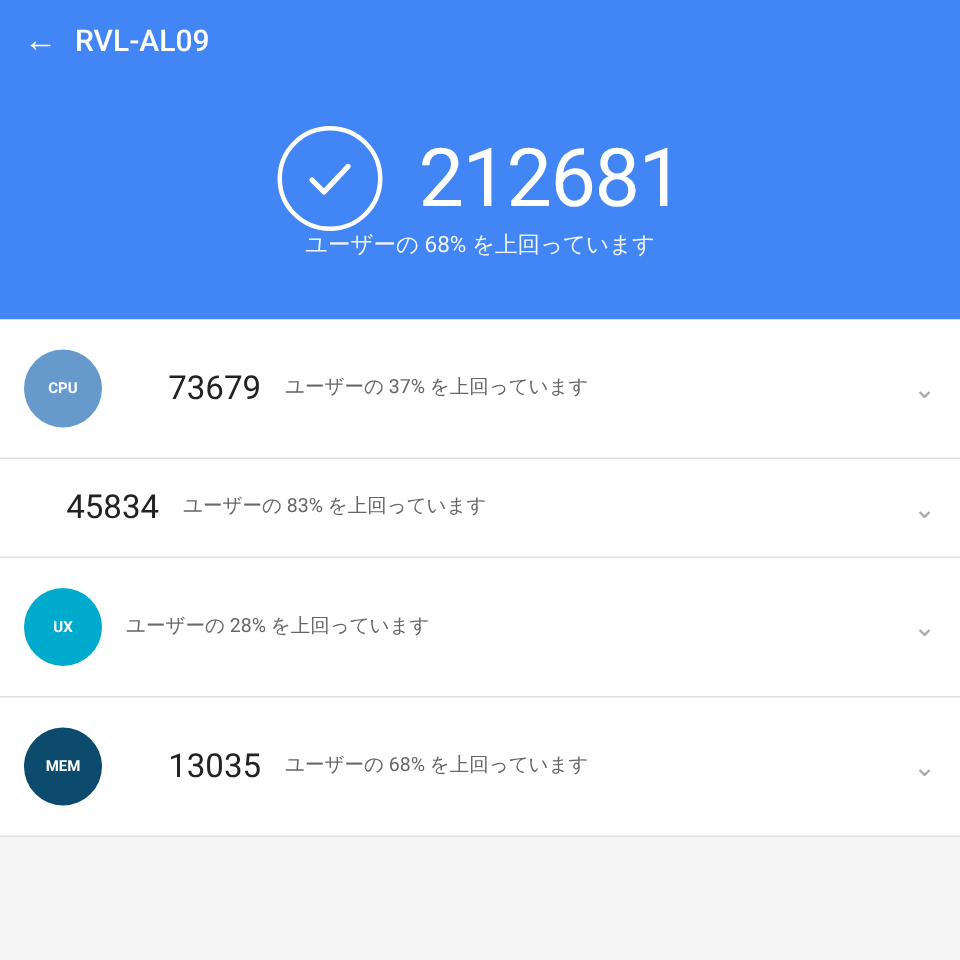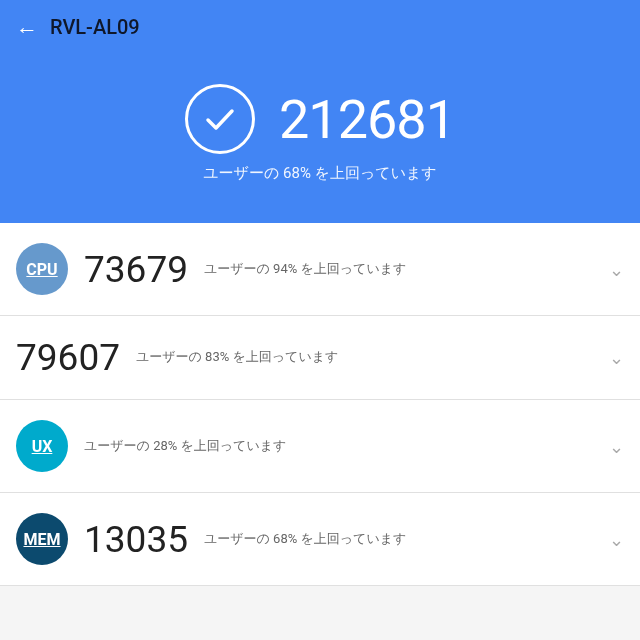--- a/index.html
+++ b/index.html
@@ -22,34 +22,33 @@
       display: flex;
       align-items: center;
       gap: 12px;
     }
     .back-arrow {
       color: white;
       font-size: 22px;
       cursor: pointer;
     }
     .header-title {
-      color: #0f172a;
+      color: #ffffff;
       font-size: 20px;
       font-weight: 500;
     }
 
     
     .hero {
       background: #4285f4;
       display: flex;
       flex-direction: column;
       align-items: center;
       justify-content: center;
       padding: 30px 16px 40px;
-      gap: 10px;
     }
     .hero-inner {
       display: flex;
       align-items: center;
       gap: 24px;
     }
     .checkmark-circle {
       width: 70px;
       height: 70px;
       border-radius: 50%;
@@ -87,32 +86,31 @@
       gap: 16px;
     }
     .badge {
       width: 52px;
       height: 52px;
       border-radius: 50%;
       display: flex;
       align-items: center;
       justify-content: center;
       color: white;
-      font-size: 16px;
+      font-size: 10px;
       font-weight: 700;
       flex-shrink: 0;
-      text-decoration: underline;
     }
     .badge-cpu { background: #6699cc; }
     .badge-gpu { background: #9966cc; }
     .badge-ux  { background: #00aacc; text-align: right; }
     .badge-mem { background: #0c4a6e; }
 
     .score-number {
-      font-size: 37px;
+      font-size: 22px;
       color: #222;
       font-weight: 400;
       min-width: 90px;
       text-align: right;
     }
     .score-desc {
       flex: 1;
       font-size: 13px;
       color: #666;
       line-height: 1.4;
@@ -140,25 +138,25 @@
     </div>
     <span class="score-big">212681</span>
   </div>
   <span class="hero-sub">ユーザーの 68% を上回っています</span>
 </div>
 
 <div class="content" id="score-list">
 <div class="score-row">
       <div class="badge badge-cpu">CPU</div>
       <span class="score-number">73679</span>
-      <span class="score-desc">ユーザーの 94% を上回っています</span>
+      <span class="score-desc">ユーザーの 37% を上回っています</span>
       <span class="chevron">⌄</span>
     </div>
     <div class="score-row">
-      <span class="score-number">79607</span>
+      <span class="score-number">45834</span>
       <span class="score-desc">ユーザーの 83% を上回っています</span>
       <span class="chevron">⌄</span>
     </div>
     <div class="score-row">
       <div class="badge badge-ux">UX</div>
       <span class="score-desc">ユーザーの 28% を上回っています</span>
       <span class="chevron">⌄</span>
     </div>
     <div class="score-row">
       <div class="badge badge-mem">MEM</div>

